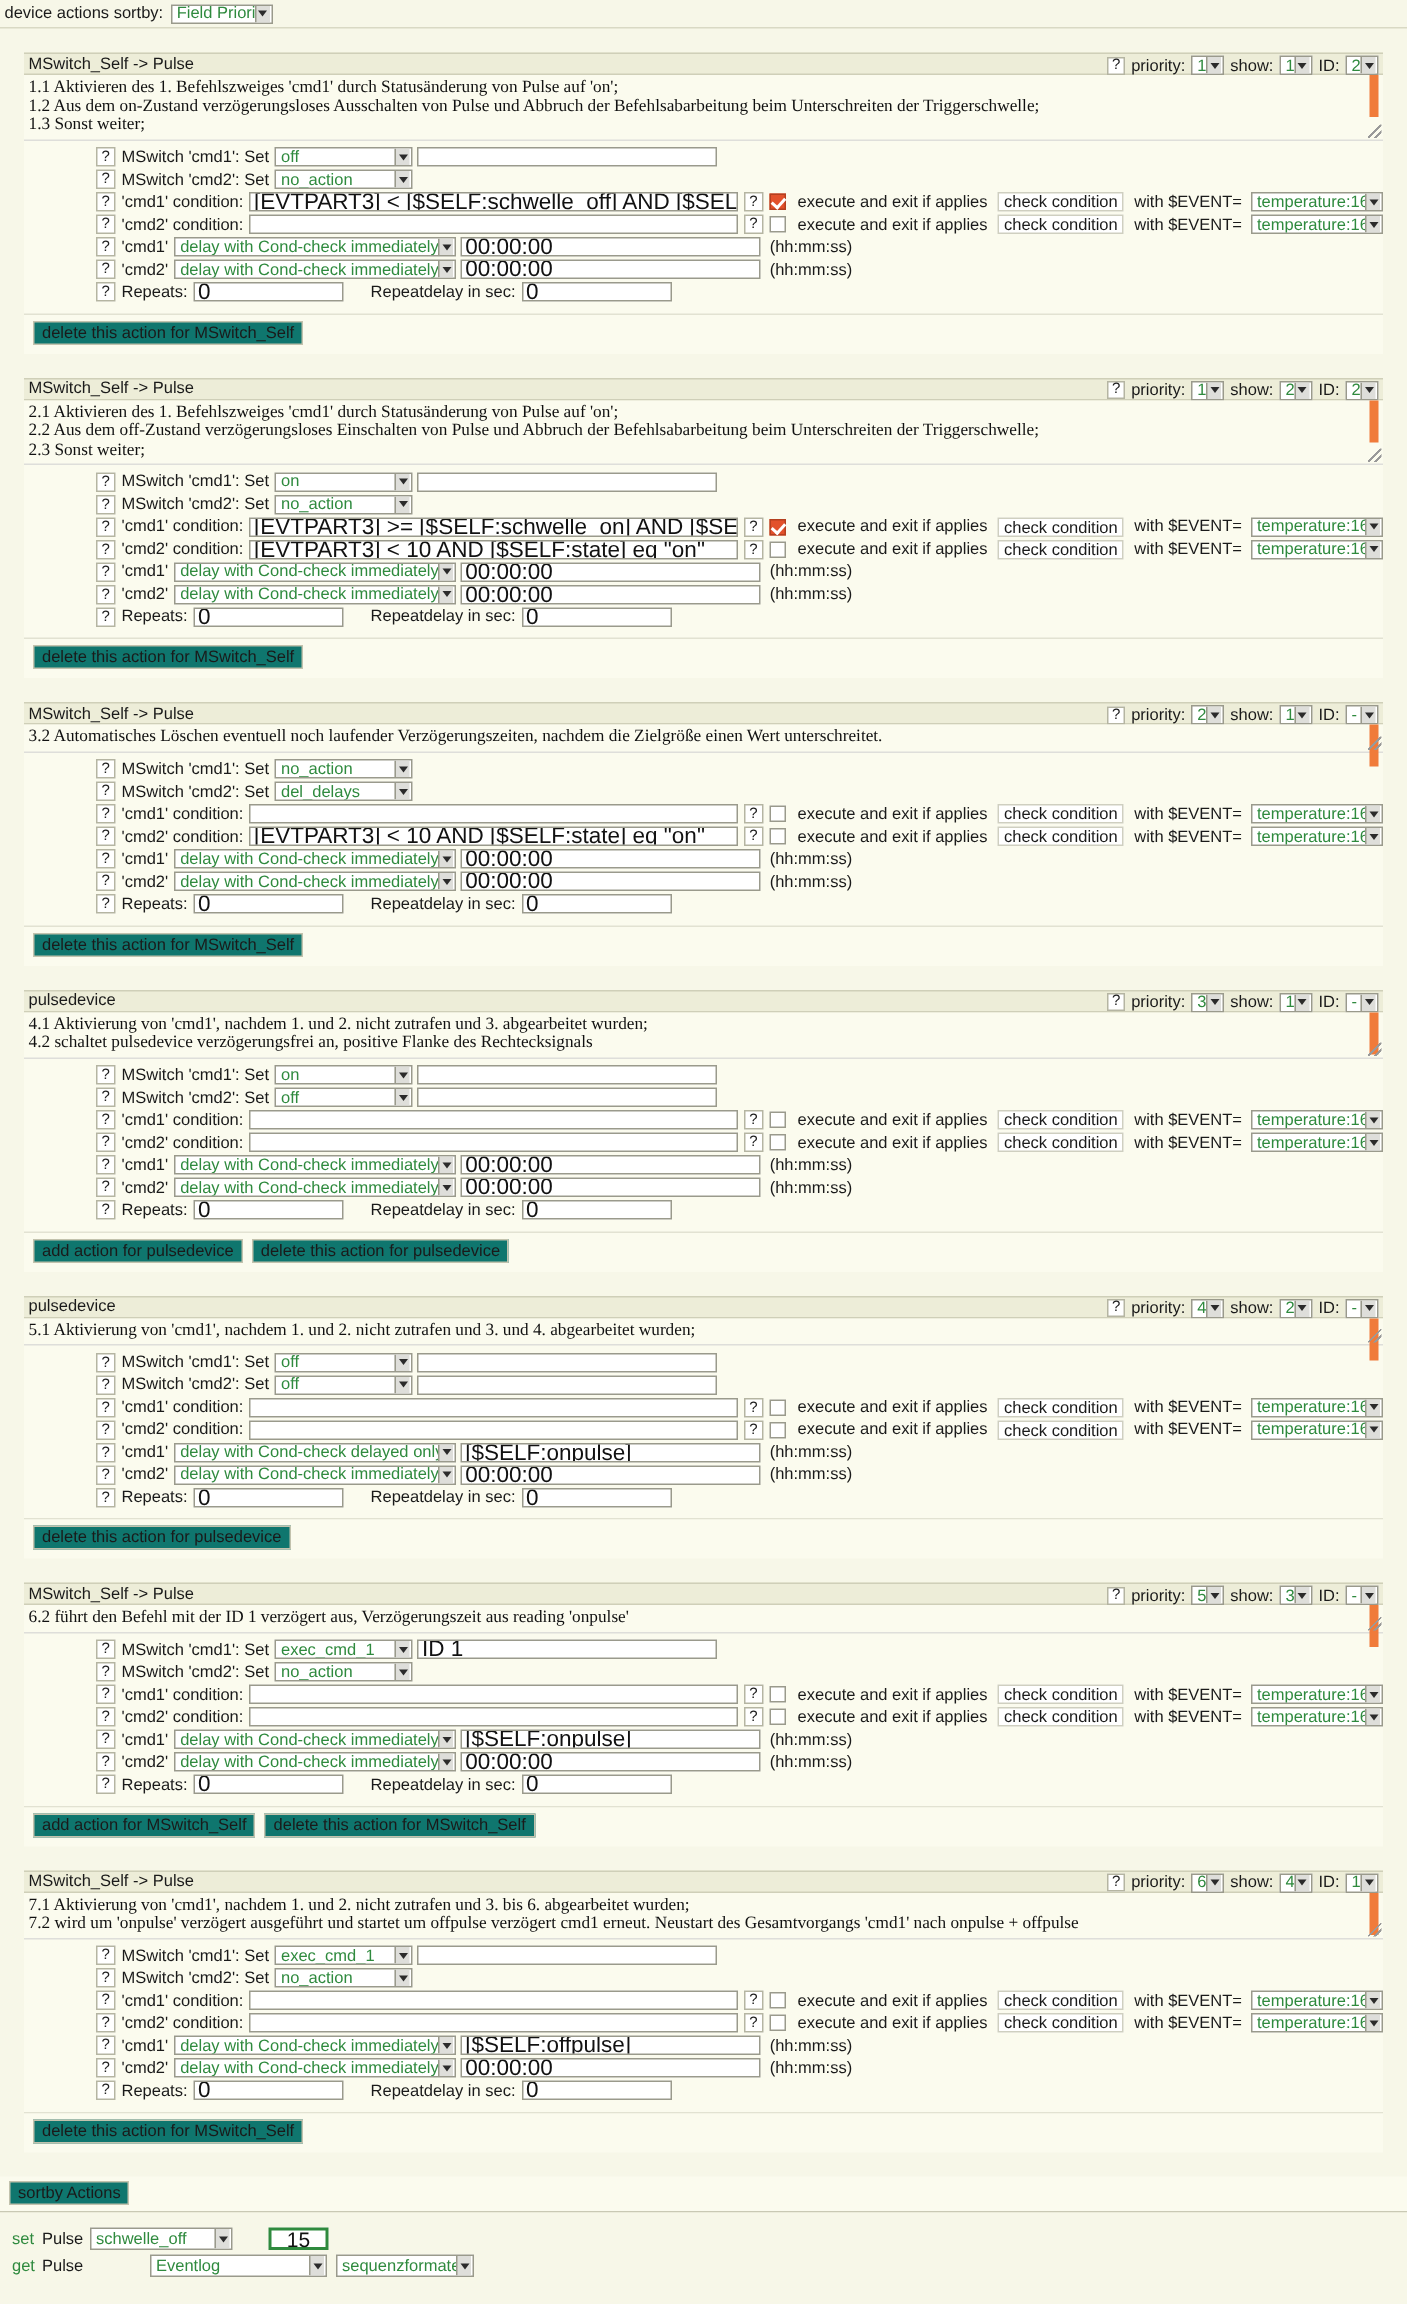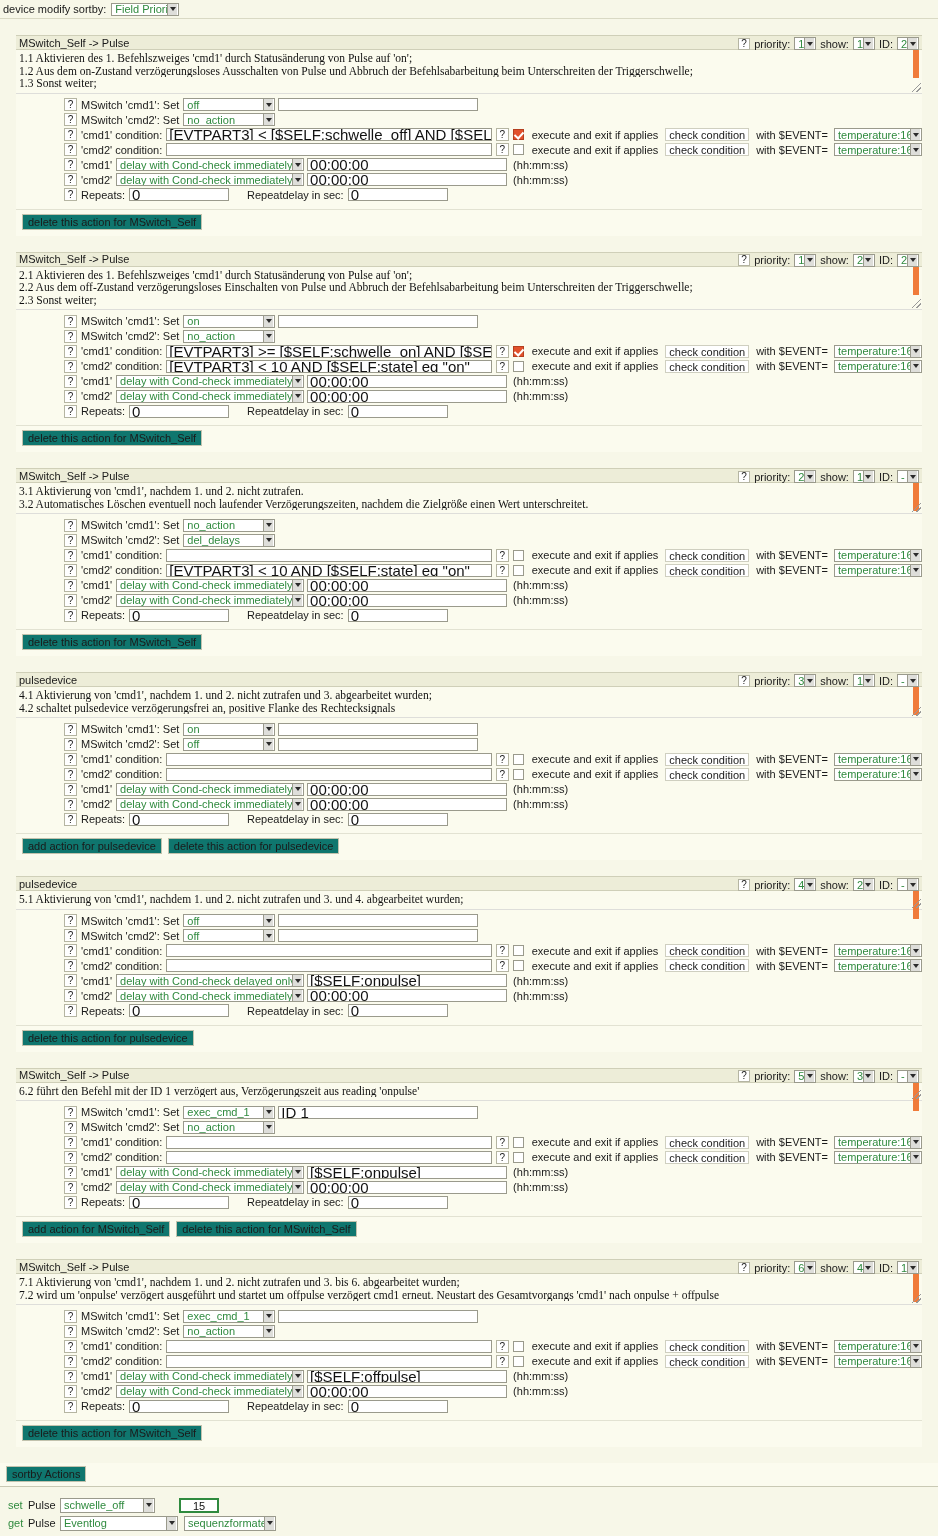--- a/index.html
+++ b/index.html
@@ -216,34 +216,34 @@
     height:16px;margin-bottom:2px;
     font-size:11px;
   }
   .fkey{width:28px;flex:0 0 28px;color:#2f8a3e;padding-left:8px;box-sizing:border-box;}
   .fdev{width:32px;flex:0 0 32px;color:#1a1a1a;}
   .valbox{
     border:2px solid #2f8a3e;
     background:#ffffff;
     width:40px;height:15px;
     text-align:center;
-    font-size:11px;
+    font-size:14px;
     color:#111;
     line-height:12px;
     box-sizing:border-box;
     margin-left:24px;
   }
 </style>
 </head>
 <body>
 
 <div class="page">
 
   <div class="sortbar">
-    <span class="lbl">device modify sortby:</span>
+    <span class="lbl">device actions sortby:</span>
     <span class="sel" style="width:68px;">
       <span class="txt">Field Priority</span>
       <span class="arrow"></span>
     </span>
   </div>
 
   <div id="blocks">
       <div class="block">
         <div class="blk-head">
           <span class="blk-title">MSwitch_Self -&gt; Pulse</span>
@@ -496,21 +496,20 @@
               <span class="arrow"></span>
             </span>
             <span class="ctl-lbl">ID:</span>
             <span class="sel" style="width: 22px;">
               <span class="txt">-</span>
               <span class="arrow"></span>
             </span>
           </div>
         </div>
         <div class="desc">
-          <p>3.1 Aktivierung von 'cmd1', nachdem 1. und 2. nicht zutrafen.</p>
           <p>3.2 Automatisches Löschen eventuell noch laufender Verzögerungszeiten, nachdem die Zielgröße einen Wert unterschreitet.</p>
           <div class="marker"></div>
           <div class="resizer"></div>
         </div>
         <div class="rows">
           <div class="row">
             <span class="pad"></span>
             <span class="q">?</span>
             <span class="lab">MSwitch 'cmd1': Set</span>
             <span class="sel" style="width: 92px;">
@@ -1079,21 +1078,21 @@
       <span class="fdev">Pulse</span>
       <span class="sel" style="width:95px;height:15px;line-height:14px;">
         <span class="txt">schwelle_off</span>
         <span class="arrow" style="height:13px;"></span>
       </span>
       <span class="valbox">15</span>
     </div>
     <div class="frow">
       <span class="fkey">get</span>
       <span class="fdev">Pulse</span>
-      <span class="sel" style="width:118px;height:15px;line-height:14px;">
+      <span class="sel" style="width:118px;height:15px;line-height:14px;margin-left:40px;">
         <span class="txt">Eventlog</span>
         <span class="arrow" style="height:13px;"></span>
       </span>
       <span class="sel" style="width:92px;height:15px;line-height:14px;margin-left:6px;">
         <span class="txt">sequenzformated</span>
         <span class="arrow" style="height:13px;"></span>
       </span>
     </div>
   </div>
 

